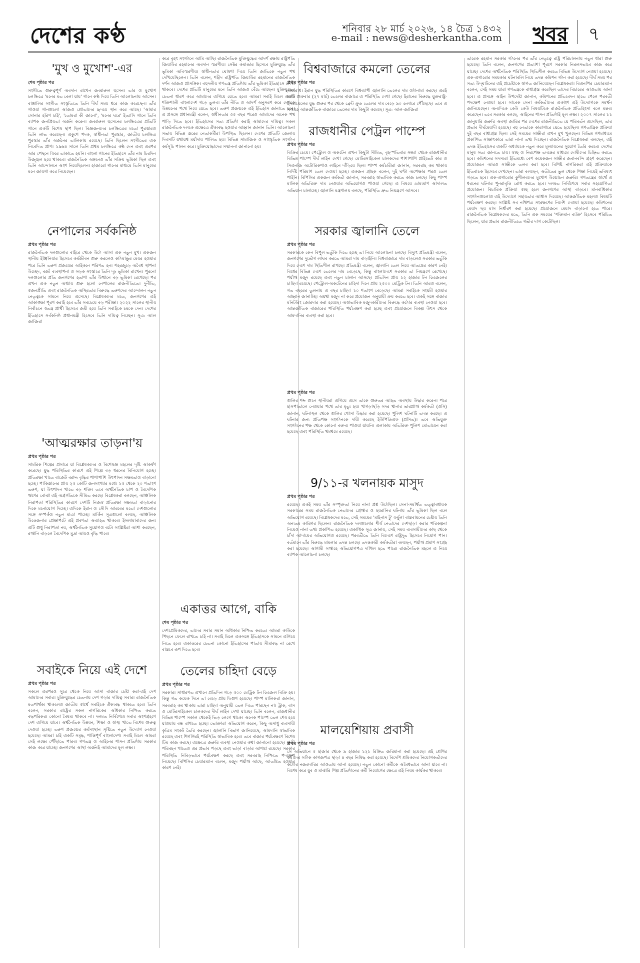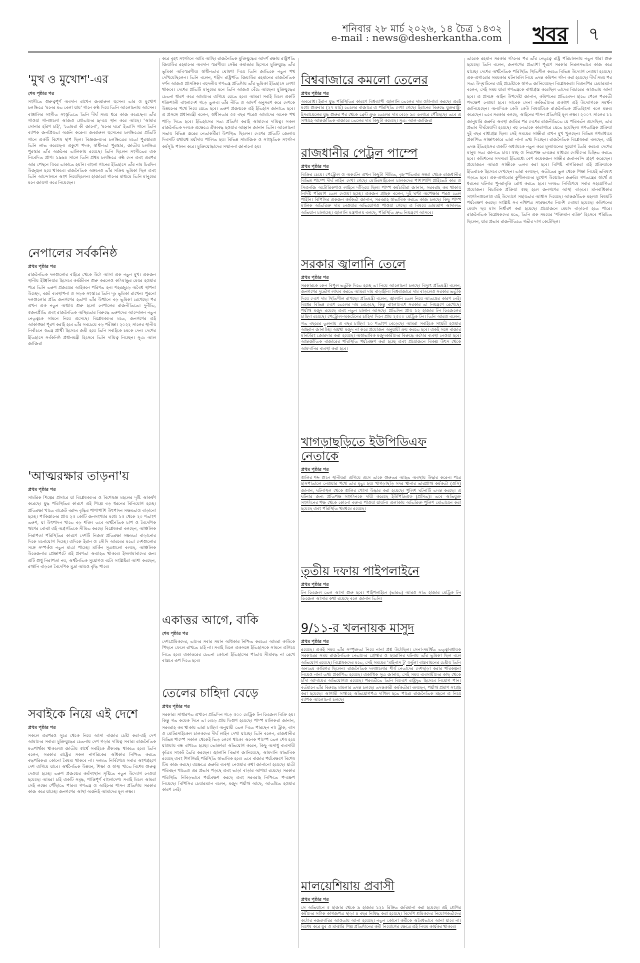--- a/index.html
+++ b/index.html
@@ -11,34 +11,35 @@
   .masthead .meta { position: absolute; right: 110px; top: 10px; text-align: right; font-size: 10px; line-height: 9px; color: #333; }
   .masthead .sep1 { position: absolute; right: 102px; top: 6px; width: 1px; height: 24px; background: #999; }
   .masthead .section { position: absolute; right: 44px; top: 5px; font-size: 20px; font-weight: bold; color: #111; text-decoration: underline; }
   .masthead .sep2 { position: absolute; right: 34px; top: 6px; width: 1px; height: 24px; background: #999; }
   .masthead .pageno { position: absolute; right: 12px; top: 6px; font-size: 18px; color: #111; }
   .rule { position: absolute; left: 28px; top: 51px; width: 584px; height: 2px; background: #9a9a9a; }
 
   .col { position: absolute; top: 56px; overflow: hidden; }
   .c1 { left: 28px; width: 128px; }
   .c2 { left: 162px; width: 133px; }
-  .c3 { left: 301px; width: 160px; text-decoration: underline; }
+  .c3 { left: 287px; width: 160px; }
   .c4 { left: 467px; width: 145px; }
 
   .story { margin-bottom: 4px; }
-  .headline { font-family: "DejaVu Sans", sans-serif; text-align: left; font-size: 11px; line-height: 14px; color: #111; margin: 17px 0 3px; font-weight: normal; }
+  .headline { font-family: "DejaVu Sans", sans-serif; text-align: center; font-size: 11px; line-height: 14px; color: #111; margin: 6px 0 3px; font-weight: normal; }
   .headline.lg { font-size: 12px; }
   .jump { font-family: "DejaVu Sans", sans-serif; font-size: 4.6px; font-weight: bold; color: #333; margin-bottom: 1px; }
   .body { font-size: 4.4px; line-height: 6.25px; color: #3a3a3a; text-align: justify; }
   .vline { position: absolute; top: 58px; width: 1px; background: #d8d8d8; }
 </style>
 </head>
 <body>
 
 <div class="masthead">
+  <div class="logo">দেশের কণ্ঠ</div>
   <div class="meta">
     <div>শনিবার ২৮ মার্চ ২০২৬, ১৪ চৈত্র ১৪৩২</div>
     <div>e-mail : news@desherkantha.com</div>
   </div>
   <div class="sep1"></div>
   <div class="section">খবর</div>
   <div class="sep2"></div>
   <div class="pageno">৭</div>
 </div>
 <div class="rule"></div>
@@ -96,28 +97,22 @@
     <h2 class="headline lg">রাজধানীর পেট্রল পাম্পে</h2>
     <div class="jump">প্রথম পৃষ্ঠার পর</div>
     <div class="body" style="height:68px;overflow:hidden">বিক্রির চেয়ে। পেট্রোল ও অকটেন এখন কিছুটা সীমিত, বৃহস্পতিবার সন্ধ্যা থেকে রাজধানীর বিভিন্ন পাম্পে দীর্ঘ লাইন দেখা গেছে। মোটরসাইকেল চালকদের পাশাপাশি প্রাইভেট কার ও সিএনজি অটোরিকশাও লাইনে দাঁড়িয়ে ছিল। পাম্প কর্মচারীরা জানান, সরবরাহ কম থাকায় নির্দিষ্ট পরিমাণ তেল দেওয়া হচ্ছে। একজন গ্রাহক বলেন, দুই ঘণ্টা অপেক্ষার পরও তেল পাইনি। বিপিসির একজন কর্মকর্তা জানান, সরবরাহ স্বাভাবিক করতে কাজ চলছে। কিছু পাম্প মালিক অতিরিক্ত দাম নেওয়ার অভিযোগও পাওয়া গেছে। এ বিষয়ে ভ্রাম্যমাণ আদালত অভিযান চালাচ্ছে। জ্বালানি মন্ত্রণালয় বলছে, পরিস্থিতি দ্রুত নিয়ন্ত্রণে আসবে।</div>
   </article>
   <article class="story">
     <h2 class="headline lg">সরকার জ্বালানি তেলে</h2>
     <div class="jump">প্রথম পৃষ্ঠার পর</div>
     <div class="body" style="height:135px;overflow:hidden">সরকারকে কেন বিপুল ভর্তুকি দিতে হচ্ছে তা নিয়ে আলোচনা চলছে। বিদ্যুৎ প্রতিমন্ত্রী বলেন, জনগণের দুর্ভোগ লাঘব করতে আমরা দাম বাড়াইনি। বিশ্ববাজারে দাম বাড়লেও সরকার ভর্তুকি দিয়ে দেশে দাম স্থিতিশীল রাখছে। প্রতিমন্ত্রী বলেন, জ্বালানি তেল নিয়ে আতঙ্কের কারণ নেই। বিশ্বের বিভিন্ন দেশে তেলের দাম বেড়েছে, কিন্তু বাংলাদেশে সরকার তা নিয়ন্ত্রণে রেখেছে। পর্যাপ্ত মজুদ রয়েছে এবং নতুন চালান আসছে। প্রতিদিন প্রায় ১২ হাজার টন ডিজেলের চাহিদা রয়েছে। পেট্রোল-অকটেনের চাহিদা দিনে প্রায় ২৫০০ মেট্রিক টন। তিনি আরও বলেন, গত বছরের তুলনায় এ বছর চাহিদা ১০ শতাংশ বেড়েছে। আমরা সবাইকে সংযমী হওয়ার আহ্বান জানাচ্ছি। অযথা মজুদ না করে প্রয়োজন অনুযায়ী ক্রয় করতে হবে। একই সঙ্গে বাজার মনিটরিং জোরদার করা হয়েছে। অস্বাভাবিক মজুদকারীদের বিরুদ্ধে কঠোর ব্যবস্থা নেওয়া হবে। আন্তর্জাতিক বাজারের পরিস্থিতি পর্যবেক্ষণ করা হচ্ছে এবং প্রয়োজনে বিকল্প উৎস থেকে আমদানির ব্যবস্থা করা হবে।</div>
   </article>
   <article class="story">
-    <h2 class="headline lg">খাগড়াছড়িতে ইউপিডিএফ নেতাকে</h2>
     <div class="jump">প্রথম পৃষ্ঠার পর</div>
     <div class="body" style="height:72px;overflow:hidden">গুলির শব্দ শুনে স্থানীয়রা এগিয়ে এসে তাকে গুরুতর আহত অবস্থায় উদ্ধার করেন। পরে হাসপাতালে নেওয়ার পথে তার মৃত্যু হয়। খাগড়াছড়ি সদর থানার ভারপ্রাপ্ত কর্মকর্তা (ওসি) জানান, ঘটনাস্থল থেকে গুলির খোসা উদ্ধার করা হয়েছে। পুলিশ ঘটনাটি তদন্ত করছে। এ ঘটনার জন্য প্রতিপক্ষ সংগঠনকে দায়ী করেছে ইউপিডিএফ (প্রসিত)। তবে অভিযুক্ত সংগঠনের পক্ষ থেকে কোনো বক্তব্য পাওয়া যায়নি। এলাকায় অতিরিক্ত পুলিশ মোতায়েন করা হয়েছে এবং পরিস্থিতি থমথমে রয়েছে।</div>
-  </article>
-  <article class="story">
-    <h2 class="headline lg">তৃতীয় দফায় পাইপলাইনে</h2>
-    <div class="jump">প্রথম পৃষ্ঠার পর</div>
-    <div class="body" style="height:14px;overflow:hidden">টন ডিজেল তেল আসা শুরু হবে। পাইপলাইনে (ভারত) আরও সাত হাজার মেট্রিক টন ডিজেল আসার কথা রয়েছে বলে জানান তিনি।</div>
   </article>
   <article class="story">
     <h2 class="headline lg">9/১১-র খলনায়ক মাসুদ</h2>
     <div class="jump">প্রথম পৃষ্ঠার পর</div>
     <div class="body" style="height:215px;overflow:hidden">রয়েছে। একই সময় তাঁর সম্পৃক্ততা নিয়ে নানা প্রশ্ন উঠেছিল। সেনা-সমর্থিত তত্ত্বাবধায়ক সরকারের সময় রাজনৈতিক নেতাদের গ্রেপ্তার ও হয়রানির ঘটনায় তাঁর ভূমিকা ছিল বলে অভিযোগ রয়েছে। বিশ্লেষকদের মতে, সেই সময়ের 'মাইনাস টু' ফর্মুলা বাস্তবায়নের চেষ্টায় তিনি অন্যতম কারিগর ছিলেন। রাজনৈতিক দলগুলোর শীর্ষ নেতাদের দেশছাড়া করার পরিকল্পনা নিয়েও নানা তথ্য প্রকাশিত হয়েছে। একাধিক সূত্র জানায়, সেই সময় ব্যবসায়ীদের কাছ থেকে চাঁদা আদায়ের অভিযোগও রয়েছে। পরবর্তীতে তিনি বিদেশে রাষ্ট্রদূত হিসেবে নিয়োগ পান। বর্তমানে তাঁর বিরুদ্ধে মামলার তদন্ত চলছে। তদন্তকারী কর্মকর্তারা বলছেন, পর্যাপ্ত প্রমাণ সংগ্রহ করা হয়েছে। আগামী সপ্তাহে অভিযোগপত্র দাখিল হতে পারে। রাজনৈতিক মহলে এ নিয়ে ব্যাপক আলোচনা চলছে।</div>
   </article>
   <article class="story">
     <h2 class="headline lg">মালয়েশিয়ায় প্রবাসী</h2>
     <div class="jump">প্রথম পৃষ্ঠার পর</div>
     <div class="body" style="height:50px;overflow:hidden">সে অভিযানে ৫ হাজার থেকে ৯ হাজার ১২১ রিঙ্গিত জরিমানা করা হয়েছে। এই শ্রেণির কর্মীদের সঠিক কাগজপত্র ছাড়া ৪ বছর নিষিদ্ধ করা হয়েছে। বিদেশি শ্রমিকদের নিয়োগকর্তাদের কঠোর নজরদারির আওতায় আনা হয়েছে। নতুন কোনো কর্মীকে অবৈধভাবে আনা যাবে না। বিশেষ করে যুব ও মাঝারি শিল্প প্রতিষ্ঠানের কর্মী নিয়োগের ক্ষেত্রে এই নিয়ম কার্যকর থাকবে।</div>

